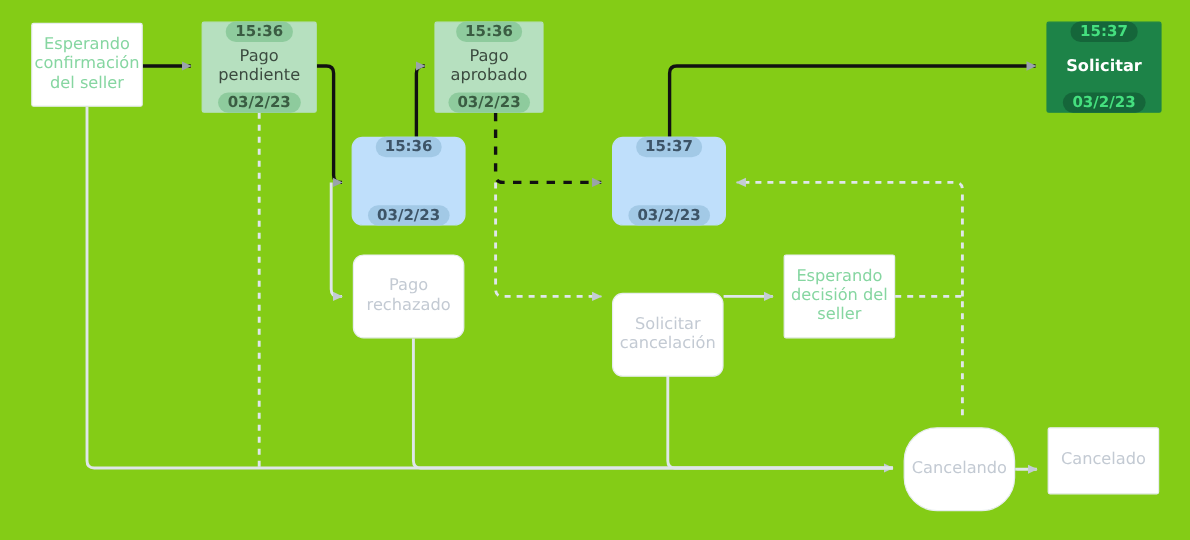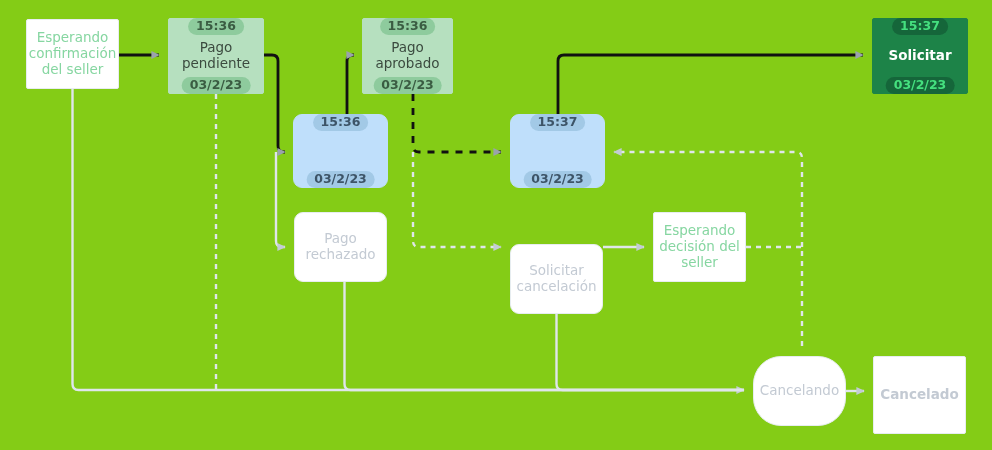--- a/index.html
+++ b/index.html
@@ -203,17 +203,17 @@
   <div class="node n-idle-green" style="left:653px; top:212px; width:93px; height:70px;">
     <span class="label">Esperando
 decisión del
 seller</span>
   </div>
 
   <div class="node n-idle-gray" style="left:753px; top:356px; width:93px; height:70px;border-radius:28px;">
     <span class="label">Cancelando</span>
   </div>
 
-  <div class="node n-idle-gray-sq" style="left:873px; top:356px; width:93px; height:78px;font-weight:bold;">
+  <div class="node n-idle-gray-sq" style="left:873px; top:356px; width:93px; height:56px;">
     <span class="label">Cancelado</span>
   </div>
 
 </div>
 
 </body></html>

